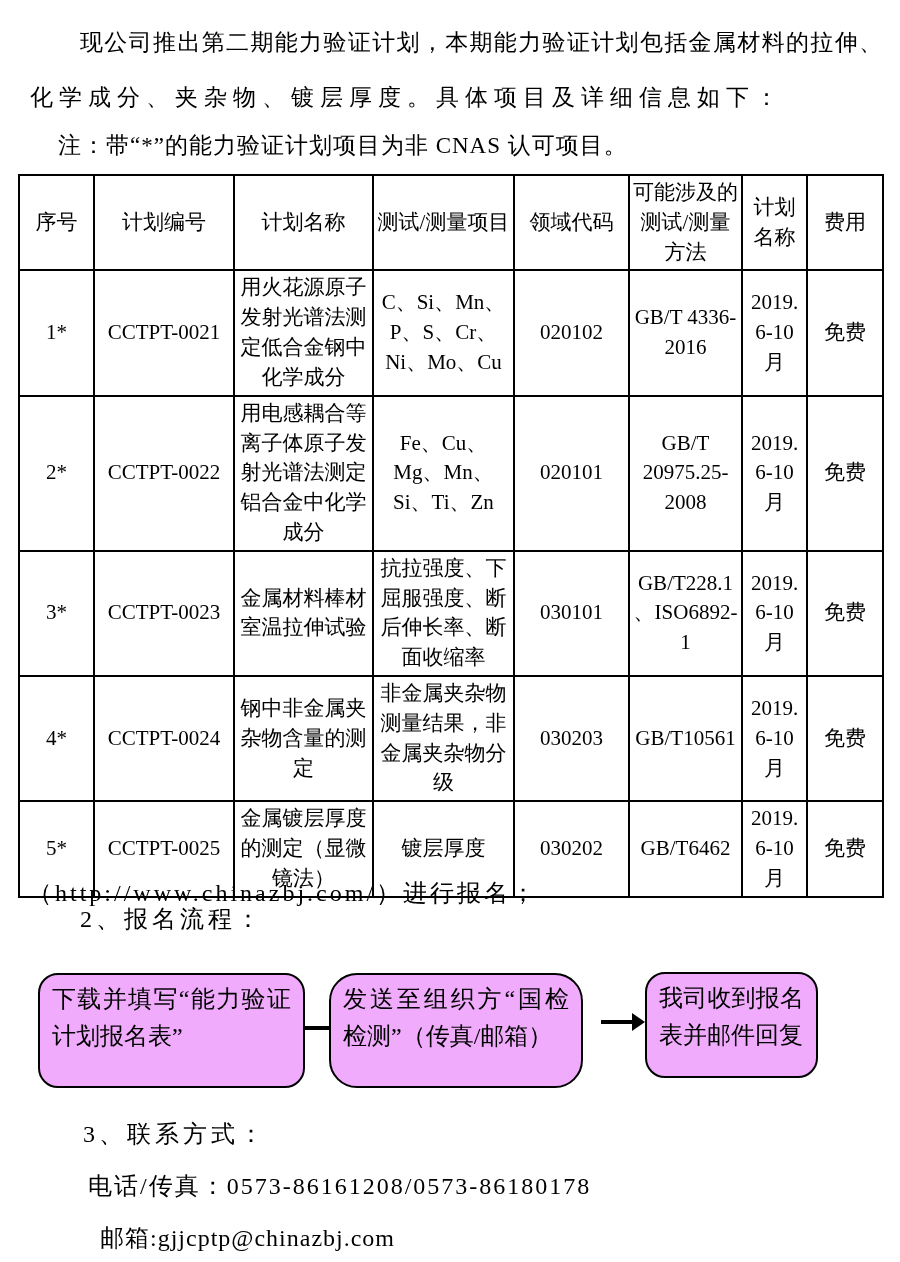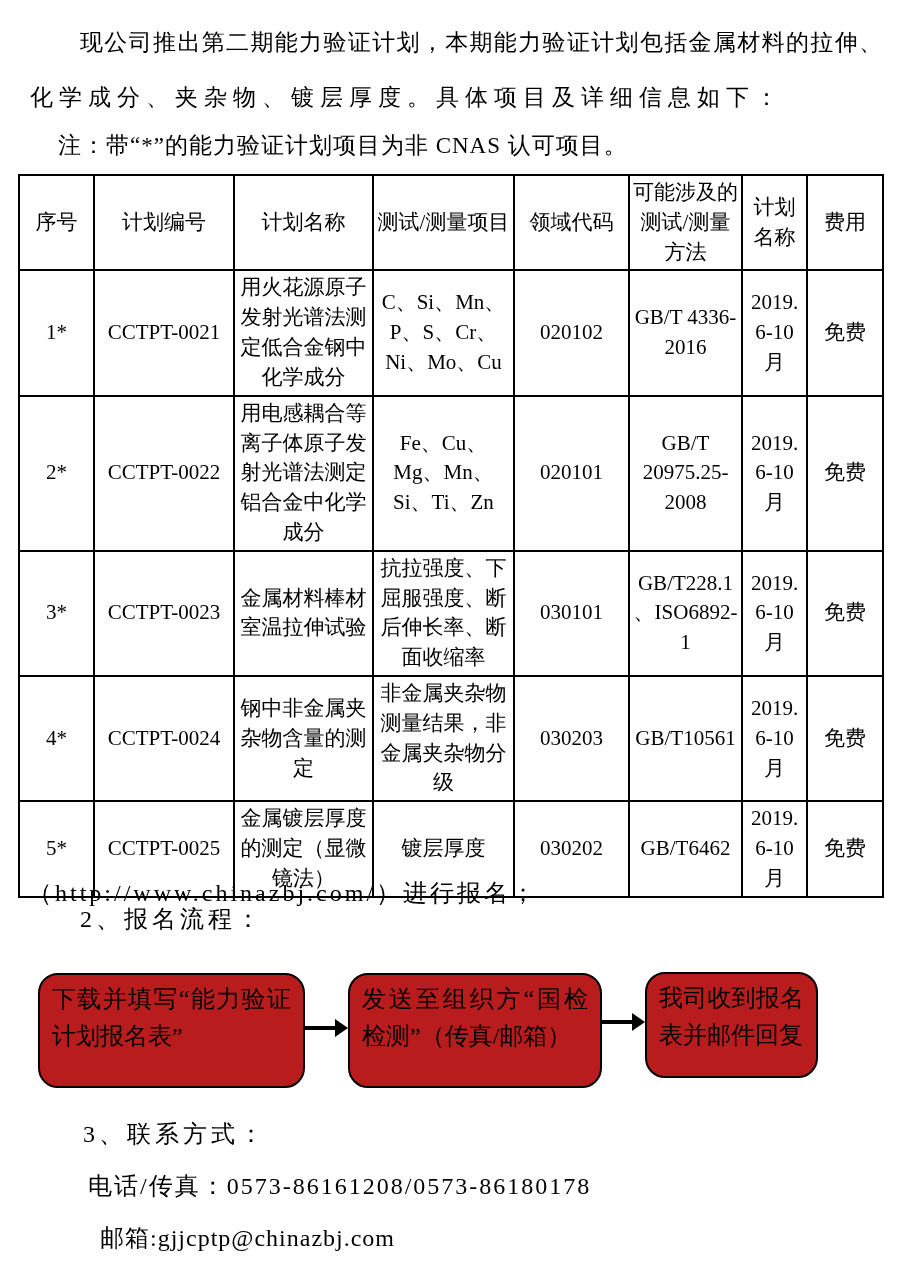--- a/index.html
+++ b/index.html
@@ -88,29 +88,29 @@
     left: 100px; top: 1222px;
     font-size: 24px; letter-spacing: 1px;
     white-space: nowrap;
   }
 
   
   .flow-box {
     position: absolute;
     border: 2.5px solid #000;
     border-radius: 20px;
-    background: #b91c1c;
+    background: #f0abfc;
     padding: 6px 12px;
     font-size: 24px;
     line-height: 37px;
     text-align: justify;
     overflow: hidden;
   }
   .flow-box-1 { left: 38px;  top: 973px; width: 267px; height: 115px; }
-  .flow-box-2 { left: 348px; top: 973px; width: 254px; height: 115px; }
+  .flow-box-2 { left: 329px; top: 973px; width: 254px; height: 115px; border-radius: 28px; }
   .flow-box-3 { left: 645px; top: 972px; width: 173px; height: 106px; }
   .flow-arrow {
     position: absolute;
     height: 4px; background: #000;
   }
   .flow-arrow::after {
     content: "";
     position: absolute;
     right: -13px; top: -7px;
     width: 0; height: 0;

